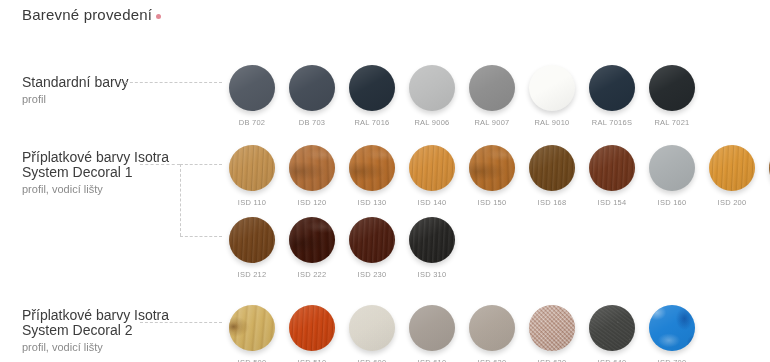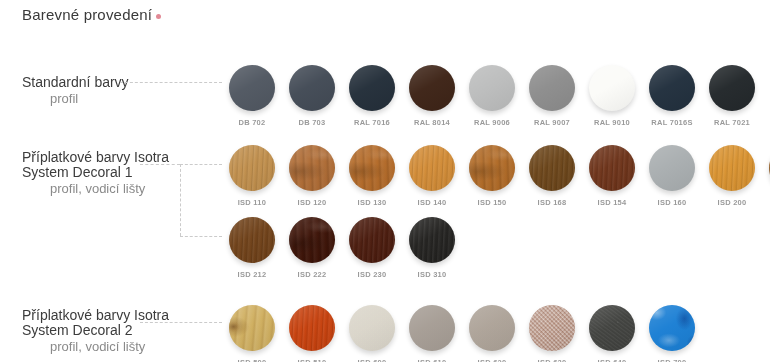--- a/index.html
+++ b/index.html
@@ -58,25 +58,24 @@
   #section-decoral1 .section-label { top: 10px; }
   #section-decoral2 .section-label { top: 10px; }
 
   .section-label .name {
     font-size: 14px;
     line-height: 15px;
     color: #3c3c3c;
     font-weight: 400;
   }
   .section-label .sub {
-    font-size: 13px;
+    font-size: 11px;
     line-height: 12px;
     color: #8a8a8a;
     margin-top: 3px;
-    margin-left: 28px;
   }
 
   
   .connector {
     position: absolute;
     border-color: #cfcfcf;
   }
   .conn-h {
     border-top: 1px dashed #cbcbcb;
     height: 0;
@@ -122,21 +121,20 @@
     border-radius: 50%;
     background: linear-gradient(150deg, rgba(255,255,255,0.16) 0%, rgba(255,255,255,0.02) 45%, rgba(0,0,0,0.06) 100%);
     pointer-events: none;
   }
   .code {
     margin-top: 7px;
     font-size: 7.5px;
     letter-spacing: 0.25px;
     color: #9a9a9a;
     white-space: nowrap;
-    font-weight: bold;
   }
 
   #row-standard { top: 7px; }
   #row-d1a { top: 5px; }
   #row-d1b { top: 77px; }
   #row-d2  { top: 7px; }
 
   
   .grain-v {
     position: absolute;
@@ -222,24 +220,20 @@
       </div>
       <div class="swatch">
         <div class="disc" style="background: rgb(67, 75, 86);"></div>
         <div class="code">DB 703</div>
       </div>
       <div class="swatch">
         <div class="disc" style="background: rgb(36, 47, 58);"></div>
         <div class="code">RAL 7016</div>
       </div>
       <div class="swatch">
-        <div class="disc" style="background: rgb(62, 36, 23);"></div>
-        <div class="code">RAL 8014</div>
-      </div>
-      <div class="swatch">
         <div class="disc" style="background: rgb(188, 189, 189);"></div>
         <div class="code">RAL 9006</div>
       </div>
       <div class="swatch">
         <div class="disc" style="background: rgb(141, 141, 141);"></div>
         <div class="code">RAL 9007</div>
       </div>
       <div class="swatch">
         <div class="disc" style="background: rgb(251, 251, 248);"></div>
         <div class="code">RAL 9010</div>

